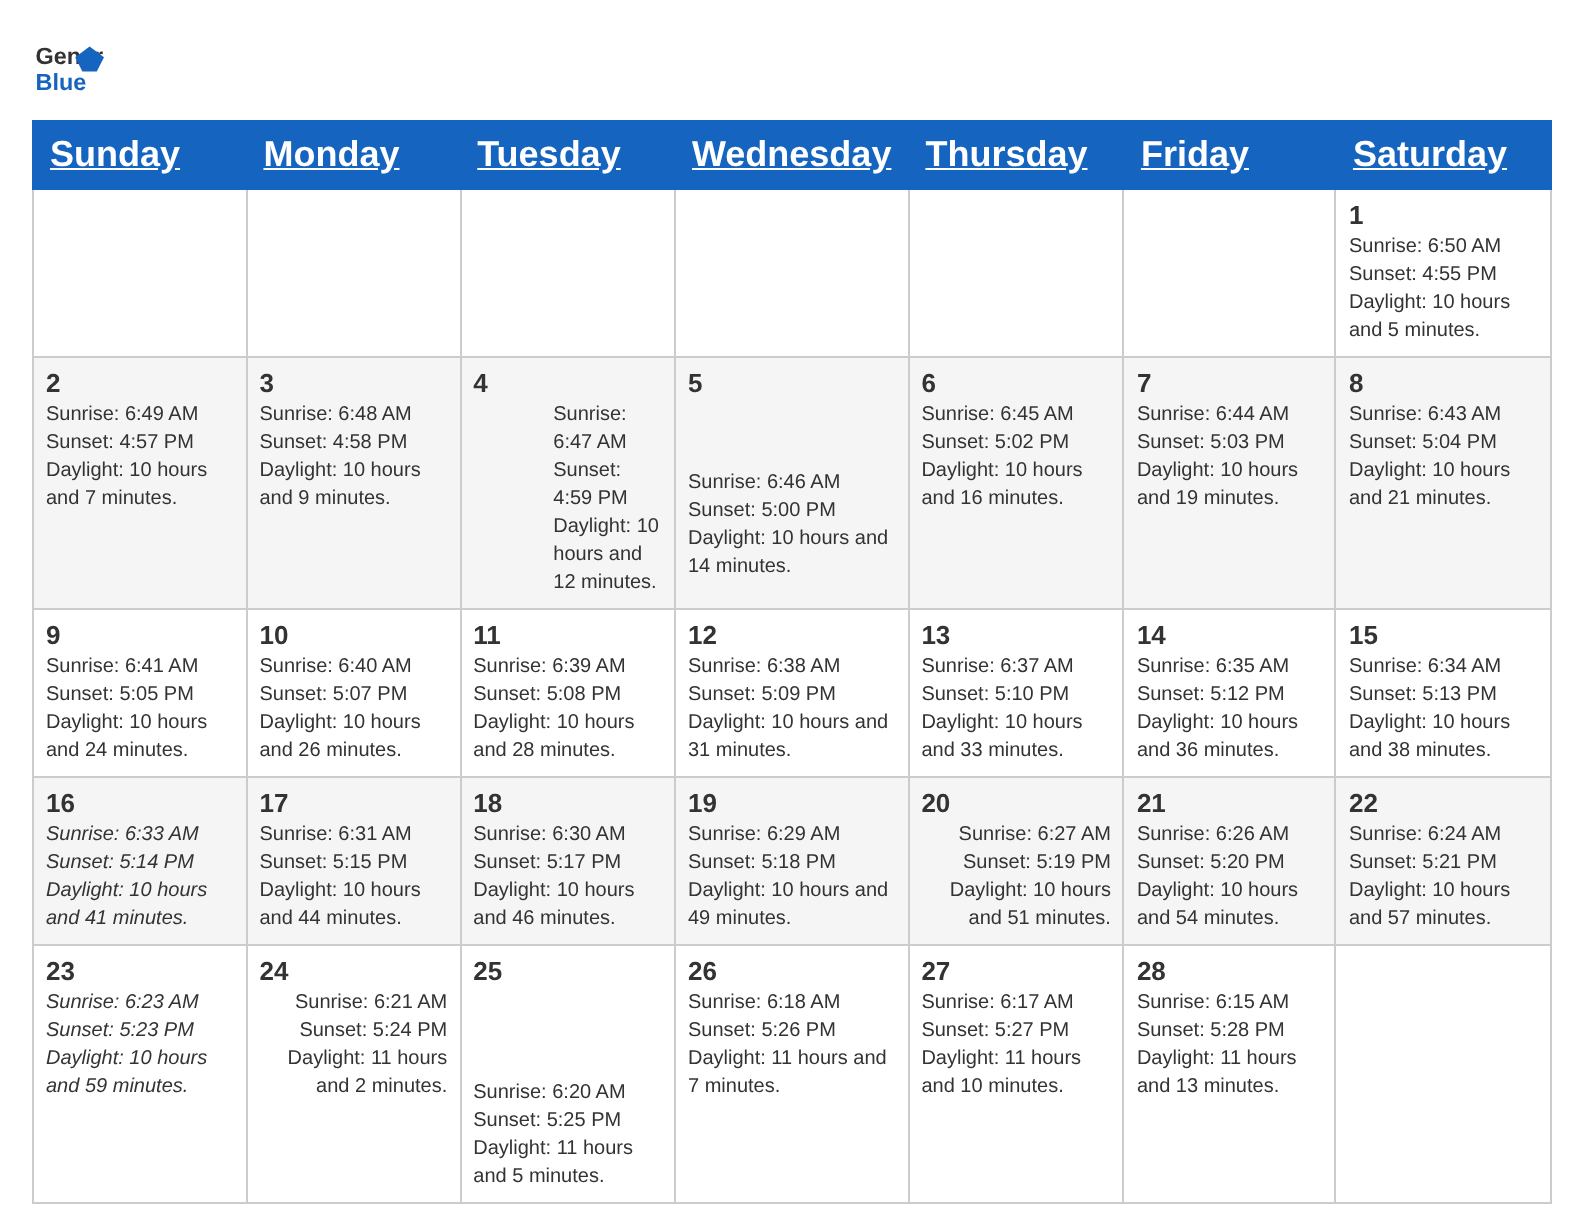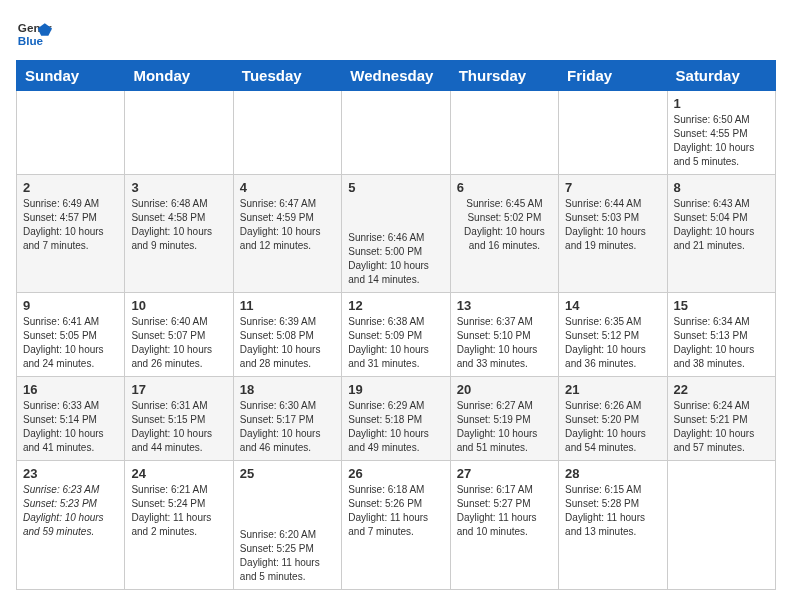--- a/index.html
+++ b/index.html
@@ -40,22 +40,23 @@
     .calendar {
       width: 100%;
       border-collapse: collapse;
       border: 1px solid #ccc;
     }
     .calendar th {
       background-color: #1565C0;
       color: #fff;
       text-align: left;
       padding: 6px 8px;
-      font-size: 15px;
+      font-size: 18px;
       border: 1px solid #1565C0;
+      text-decoration: underline;
     }
     .calendar td {
       vertical-align: top;
       padding: 5px 6px;
       border: 1px solid #ccc;
       width: calc(100% / 7);
       min-height: 80px;
       font-size: 10.5px;
       color: #333;
       background: #fff;
@@ -130,33 +131,33 @@
 Daylight: 10 hours and 7 minutes.</div>
         </td>
         <td>
           <span class="day-number">3</span>
           <div class="day-info" style="white-space: pre-line;">Sunrise: 6:48 AM
 Sunset: 4:58 PM
 Daylight: 10 hours and 9 minutes.</div>
         </td>
         <td>
           <span class="day-number">4</span>
-          <div class="day-info" style="white-space: pre-line;">Sunrise: 6:47 AM
+          <div class="day-info" style="white-space: pre-line; margin-left: 40px;">Sunrise: 6:47 AM
 Sunset: 4:59 PM
 Daylight: 10 hours and 12 minutes.</div>
         </td>
         <td>
           <span class="day-number">5</span>
           <div class="day-info" style="white-space: pre-line; margin-top: 36px;">Sunrise: 6:46 AM
 Sunset: 5:00 PM
 Daylight: 10 hours and 14 minutes.</div>
         </td>
         <td>
           <span class="day-number">6</span>
-          <div class="day-info" style="white-space: pre-line; text-align: center;">Sunrise: 6:45 AM
+          <div class="day-info" style="white-space: pre-line;">Sunrise: 6:45 AM
 Sunset: 5:02 PM
 Daylight: 10 hours and 16 minutes.</div>
         </td>
         <td>
           <span class="day-number">7</span>
           <div class="day-info" style="white-space: pre-line;">Sunrise: 6:44 AM
 Sunset: 5:03 PM
 Daylight: 10 hours and 19 minutes.</div>
         </td>
         <td>
@@ -206,21 +207,21 @@
         <td>
           <span class="day-number">15</span>
           <div class="day-info" style="white-space: pre-line;">Sunrise: 6:34 AM
 Sunset: 5:13 PM
 Daylight: 10 hours and 38 minutes.</div>
         </td>
       </tr>
       <tr>
         <td>
           <span class="day-number">16</span>
-          <div class="day-info" style="white-space: pre-line;">Sunrise: 6:33 AM
+          <div class="day-info" style="white-space: pre-line; font-style: italic;">Sunrise: 6:33 AM
 Sunset: 5:14 PM
 Daylight: 10 hours and 41 minutes.</div>
         </td>
         <td>
           <span class="day-number">17</span>
           <div class="day-info" style="white-space: pre-line;">Sunrise: 6:31 AM
 Sunset: 5:15 PM
 Daylight: 10 hours and 44 minutes.</div>
         </td>
         <td>
@@ -230,21 +231,21 @@
 Daylight: 10 hours and 46 minutes.</div>
         </td>
         <td>
           <span class="day-number">19</span>
           <div class="day-info" style="white-space: pre-line;">Sunrise: 6:29 AM
 Sunset: 5:18 PM
 Daylight: 10 hours and 49 minutes.</div>
         </td>
         <td>
           <span class="day-number">20</span>
-          <div class="day-info" style="white-space: pre-line;">Sunrise: 6:27 AM
+          <div class="day-info" style="white-space: pre-line; text-align: right;">Sunrise: 6:27 AM
 Sunset: 5:19 PM
 Daylight: 10 hours and 51 minutes.</div>
         </td>
         <td>
           <span class="day-number">21</span>
           <div class="day-info" style="white-space: pre-line;">Sunrise: 6:26 AM
 Sunset: 5:20 PM
 Daylight: 10 hours and 54 minutes.</div>
         </td>
         <td>
@@ -256,21 +257,21 @@
       </tr>
       <tr>
         <td>
           <span class="day-number">23</span>
           <div class="day-info" style="white-space: pre-line; font-style: italic;">Sunrise: 6:23 AM
 Sunset: 5:23 PM
 Daylight: 10 hours and 59 minutes.</div>
         </td>
         <td>
           <span class="day-number">24</span>
-          <div class="day-info" style="white-space: pre-line;">Sunrise: 6:21 AM
+          <div class="day-info" style="white-space: pre-line; text-align: right;">Sunrise: 6:21 AM
 Sunset: 5:24 PM
 Daylight: 11 hours and 2 minutes.</div>
         </td>
         <td>
           <span class="day-number">25</span>
           <div class="day-info" style="white-space: pre-line; margin-top: 47px;">Sunrise: 6:20 AM
 Sunset: 5:25 PM
 Daylight: 11 hours and 5 minutes.</div>
         </td>
         <td>

